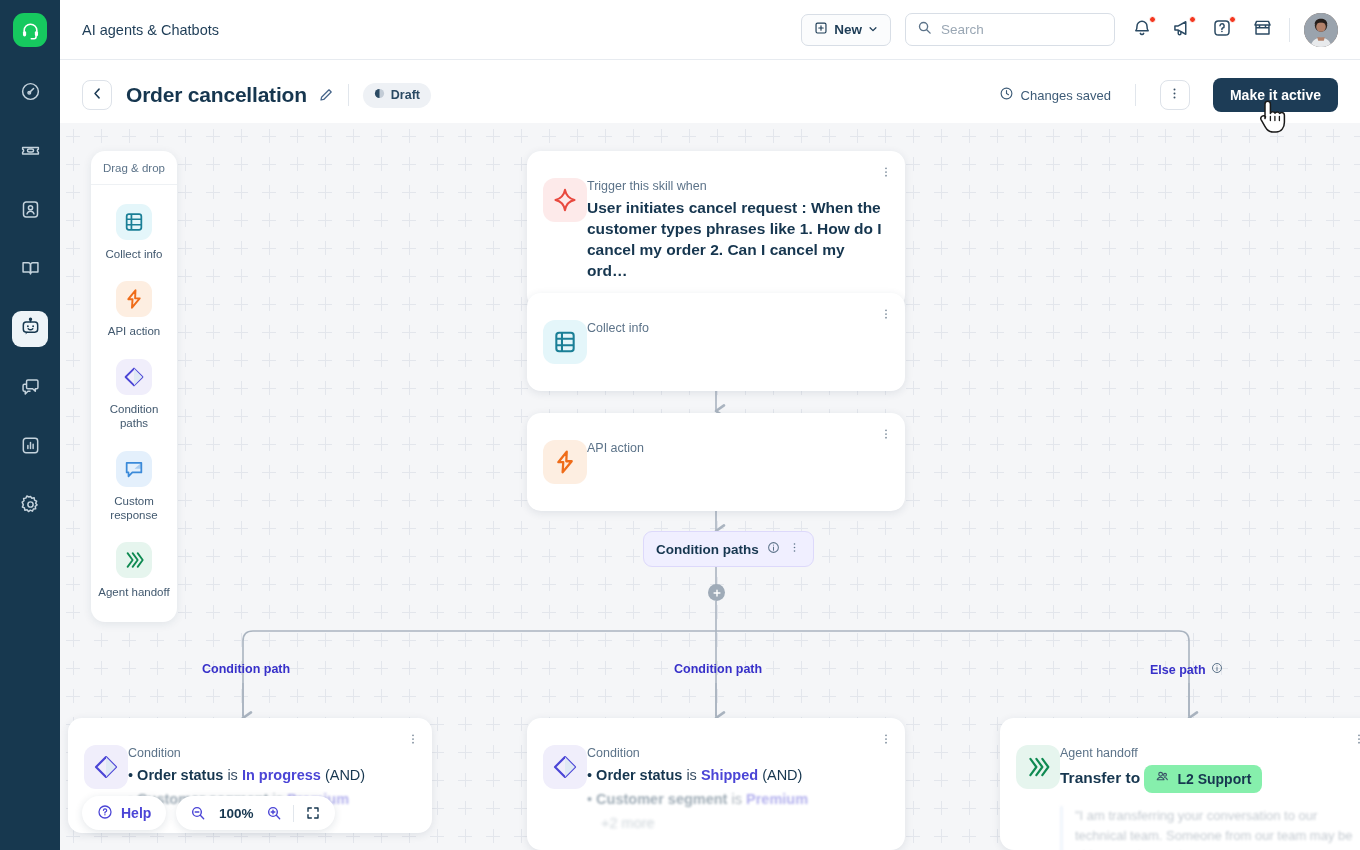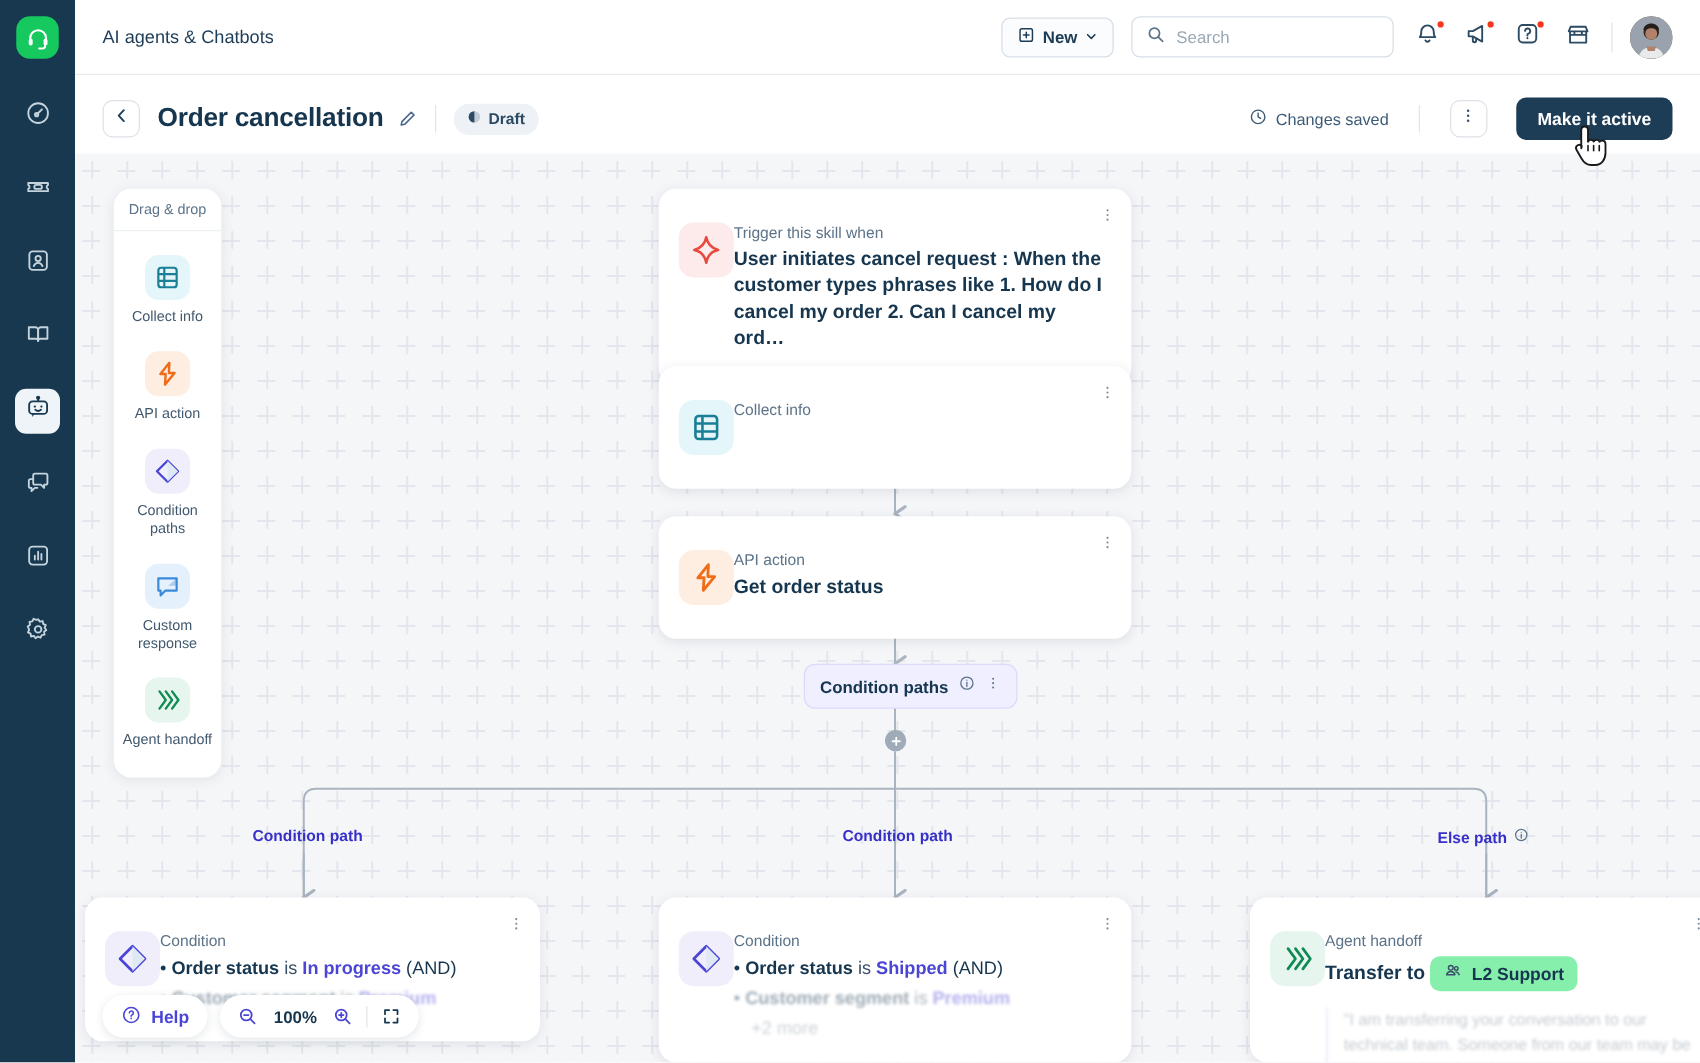--- a/index.html
+++ b/index.html
@@ -559,21 +559,20 @@
     </div>
 
     <div class="node" style="left:467px; top:290px; width:378px;">
       <div class="node-icon" style="background:#fdeee1;">
         <svg width="26" height="26" viewBox="0 0 24 24" fill="none" stroke="#ef6c19" stroke-width="2.1" stroke-linejoin="round">
           <path d="M13.6 2.5 5.8 12.2h4.6l-.6 9.3 8.4-10.2h-5z"></path>
         </svg>
       </div>
       <div class="node-body">
         <div class="node-kicker">API action</div>
-        <div class="node-title">Get order status</div>
       </div>
       <div class="node-kebab">
         <svg width="14" height="14" viewBox="0 0 24 24" fill="#7b8b9b">
           <circle cx="12" cy="5.6" r="1.5"></circle>
             <circle cx="12" cy="12" r="1.5"></circle>
             <circle cx="12" cy="18.4" r="1.5"></circle>
         </svg>
       </div>
     </div>
 

